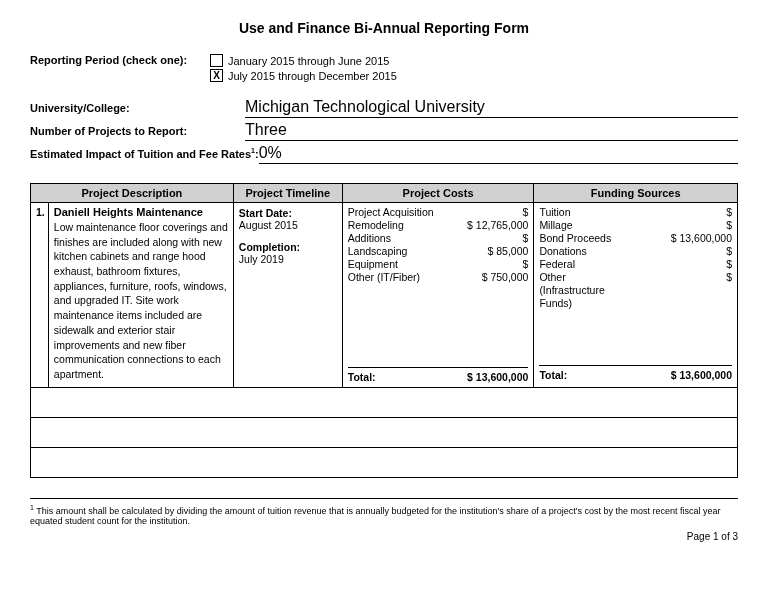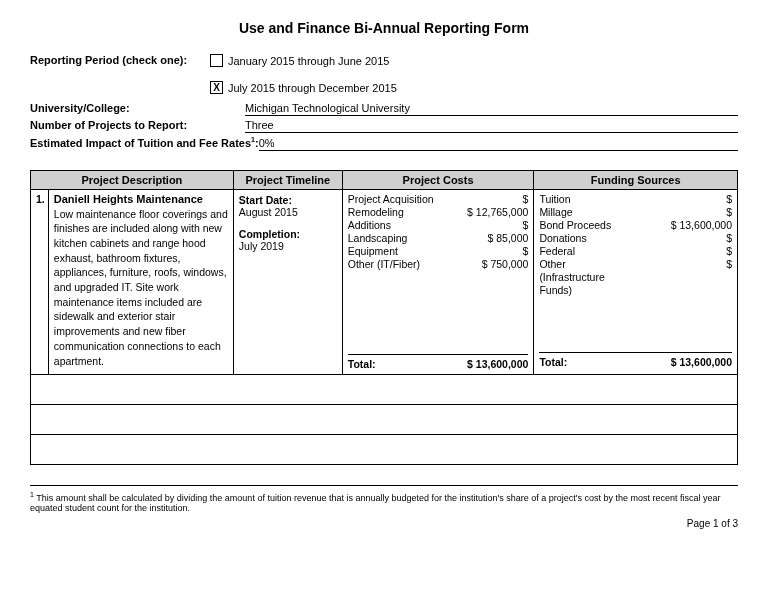--- a/index.html
+++ b/index.html
@@ -14,31 +14,31 @@
     }
     .page-title {
       text-align: center;
       font-size: 14px;
       font-weight: bold;
       margin-bottom: 18px;
     }
     .reporting-section {
       display: flex;
       align-items: flex-start;
-      margin-bottom: 8px;
+      margin-bottom: 16px;
     }
     .reporting-label {
       font-weight: bold;
       min-width: 180px;
       font-size: 11px;
     }
     .checkbox-group {
       display: flex;
       flex-direction: column;
-      gap: 14px;
+      gap: 2px;
     }
     .checkbox-row {
       display: flex;
       align-items: center;
       gap: 5px;
     }
     .checkbox-box {
       width: 13px;
       height: 13px;
       border: 1px solid #000;
@@ -56,21 +56,21 @@
       display: flex;
       align-items: baseline;
       margin-bottom: 3px;
     }
     .info-line .lbl {
       font-weight: bold;
       font-size: 11px;
       min-width: 215px;
     }
     .info-line .val {
-      font-size: 11px;
+      font-size: 16px;
       border-bottom: 1px solid #000;
       flex: 1;
       padding-bottom: 1px;
     }
     
     .main-table {
       width: 100%;
       border-collapse: collapse;
       margin-bottom: 10px;
       font-size: 10.5px;

